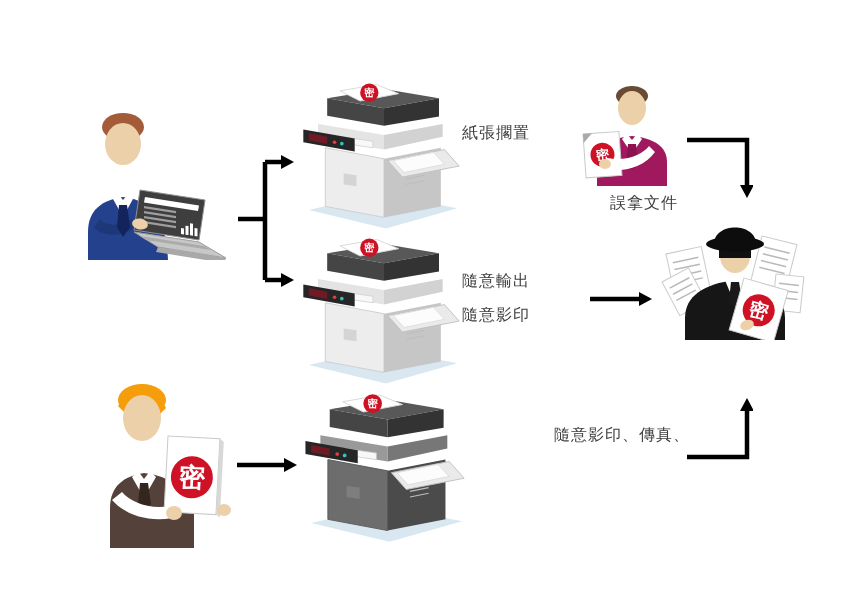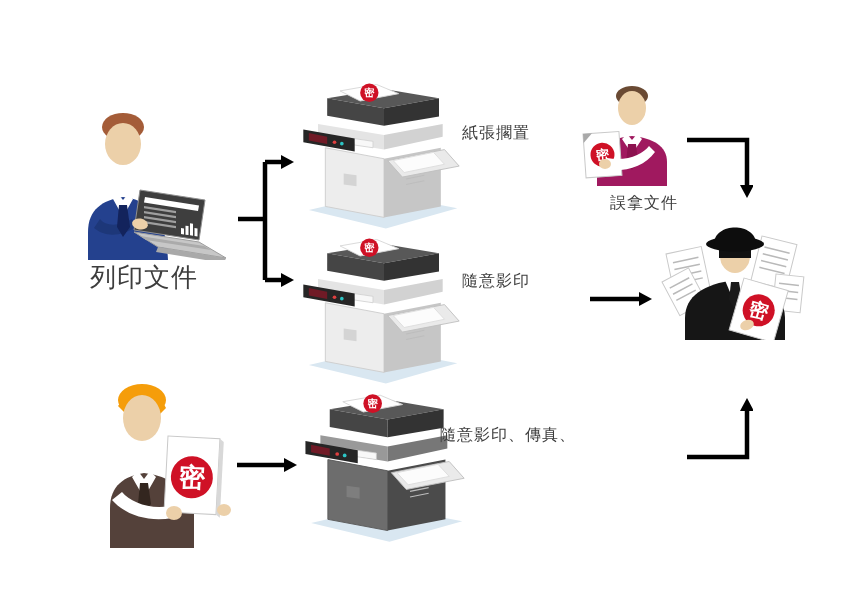--- a/index.html
+++ b/index.html
@@ -1,21 +1,21 @@
 <!DOCTYPE html>
 <html><head>
 <meta charset="utf-8">
 <style>
   *{box-sizing:border-box;margin:0;padding:0}
   html,body{background:#ffffff}
   body{font-family:"Liberation Sans",sans-serif}
   .canvas{position:relative;width:865px;height:594px;background:#ffffff;overflow:hidden}
   .abs{position:absolute}
   .label{position:absolute;color:#3d3d3d;font-size:16px;letter-spacing:1px;white-space:nowrap;line-height:34px}
-  .label.center{text-align:left;white-space:normal}
+  .label.center{text-align:right;white-space:normal}
   
   .arrow path, .arrow line{stroke:#000;stroke-width:4.5;fill:none;stroke-linejoin:miter}
   .arrow polygon{fill:#000}
   
   .p-shadow{fill:#d9e7f1}
   .p-tray{fill:#eaeaea;stroke:#c0c0c0;stroke-width:1}
   .p-tray-paper{fill:#fcfcfc;stroke:#dddddd;stroke-width:1}
   .p-inner-paper{fill:#f8f8f8;stroke:#cccccc;stroke-width:.8}
   .p-adf-top{fill:#585858}
   .p-adf-front{fill:#454545}
@@ -74,21 +74,20 @@
         <rect x="4.5" y="5" width="3" height="9" fill="#ffffff"></rect>
         <rect x="9" y="2" width="3" height="12" fill="#ffffff"></rect>
         <rect x="13.5" y="6" width="3" height="8" fill="#ffffff"></rect>
       </g>
       <polygon points="54,132 119,142 146,158 78,147" fill="#c7c7c7" stroke="#9d9d9d" stroke-width="1"></polygon>
       <polygon points="60,136 124,146 131,150 66,140" fill="#ababab"></polygon>
       <polygon points="78,147 146,158 144,163 76,152" fill="#a9a9a9"></polygon>
     </g>
     <ellipse class="skin" cx="60" cy="124" rx="8" ry="5.5" transform="rotate(10 60 124)"></ellipse>
   </svg>
-  <div class="label" style="left:90px;top:260px;font-size:26px">列印文件</div>
 
   <svg class="abs arrow" style="left:232px;top:150px;width:70px;height:140px" viewBox="0 0 70 140">
     <path d="M6,69 L33,69"></path>
     <path d="M33,12 L33,130"></path>
     <path d="M33,12 L50,12"></path>
     <path d="M33,130 L50,130"></path>
     <polygon points="62,12 49,5 49,19"></polygon>
     <polygon points="62,130 49,123 49,137"></polygon>
   </svg>
 
@@ -164,20 +163,21 @@
     <g>
       <circle class="stamp-circle" cx="80" cy="16" r="10"></circle>
       <text class="stamp-text stamp-t-sm" x="80" y="20">密</text>
     </g>
     <polygon class="p-panel" points="8,56 64,66 64,80 8,70"></polygon>
     <polygon class="p-screen" points="14,60 34,64 34,72 14,68"></polygon>
     <circle class="p-led-red" cx="42" cy="70" r="2"></circle>
     <circle class="p-led-cyan" cx="50" cy="71.5" r="2"></circle>
   </svg>
   <div class="label" style="left:462px;top:264px">
+    <div>隨意輸出</div>
     <div>隨意影印</div>
   </div>
 
   <svg class="abs arrow" style="left:586px;top:291px;width:72px;height:16px" viewBox="0 0 72 16">
     <path d="M4,8 L53,8"></path>
     <polygon points="66,8 53,1 53,15"></polygon>
   </svg>
 
   <svg class="abs" style="left:660px;top:220px;width:152px;height:120px" viewBox="0 0 152 120">
     <g transform="translate(6,34) rotate(-12)">

